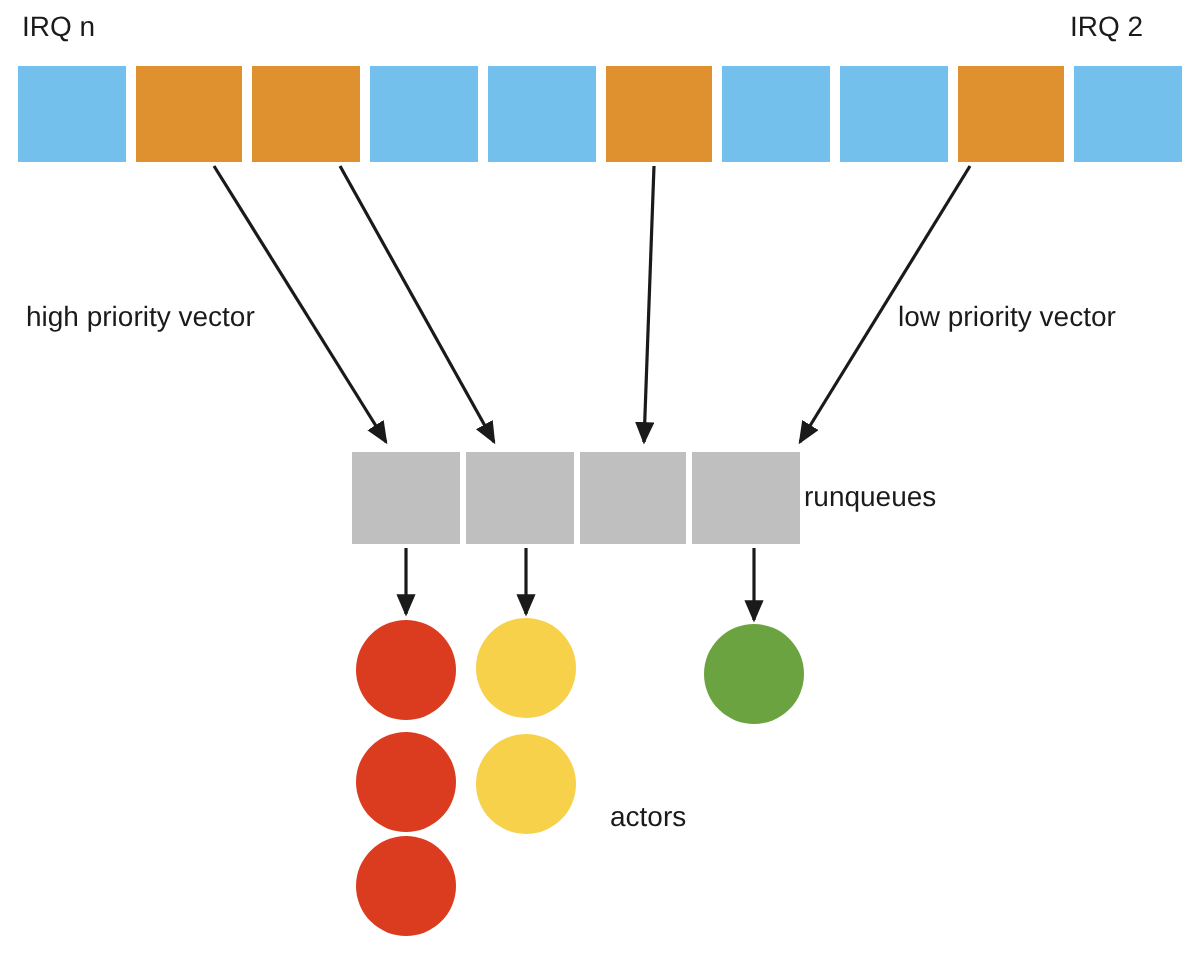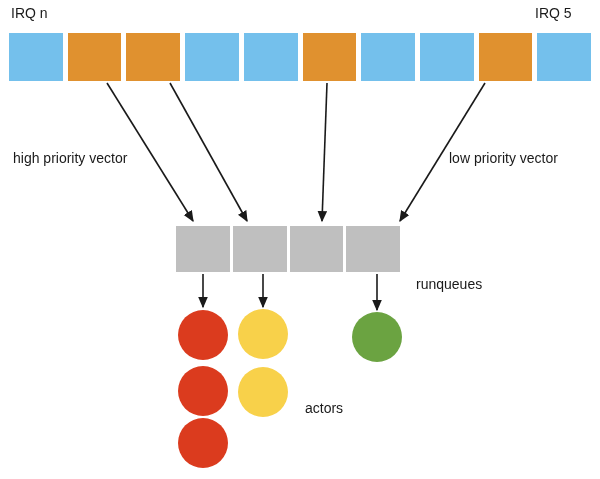--- a/index.html
+++ b/index.html
@@ -23,21 +23,21 @@
     font-family: "Liberation Sans", sans-serif;
     font-size: 14px;
     color: #1a1a1a;
     white-space: nowrap;
     line-height: 1;
   }
   #label-irq-n  { left: 11px;  top: 6px; }
   #label-irq-0  { left: 535px; top: 6px; }
   #label-high   { left: 13px;  top: 151px; }
   #label-low    { left: 449px; top: 151px; }
-  #label-runqueues { left: 416px; top: 241px; margin-top: 36px; }
+  #label-runqueues { left: 402px; top: 241px; }
   #label-actors { left: 305px; top: 401px; }
 
   .vector-row {
     position: absolute;
     left: 9px;
     top: 33px;
     width: 582px;
     height: 48px;
     display: flex;
     gap: 5px;
@@ -77,21 +77,21 @@
     height: 479px;
     pointer-events: none;
   }
 </style>
 </head>
 <body>
 
 <div id="diagram-root">
 
   <div class="label" id="label-irq-n">IRQ n</div>
-  <div class="label" id="label-irq-0">IRQ 5</div>
+  <div class="label" id="label-irq-0">IRQ 2</div>
 
   <div class="vector-row" id="irq-vector-row">
       <div class="vector-cell" style="background: rgb(116, 192, 236);"></div>
       <div class="vector-cell" style="background: rgb(224, 145, 47);"></div>
       <div class="vector-cell" style="background: rgb(224, 145, 47);"></div>
       <div class="vector-cell" style="background: rgb(116, 192, 236);"></div>
       <div class="vector-cell" style="background: rgb(116, 192, 236);"></div>
       <div class="vector-cell" style="background: rgb(224, 145, 47);"></div>
       <div class="vector-cell" style="background: rgb(116, 192, 236);"></div>
       <div class="vector-cell" style="background: rgb(116, 192, 236);"></div>

